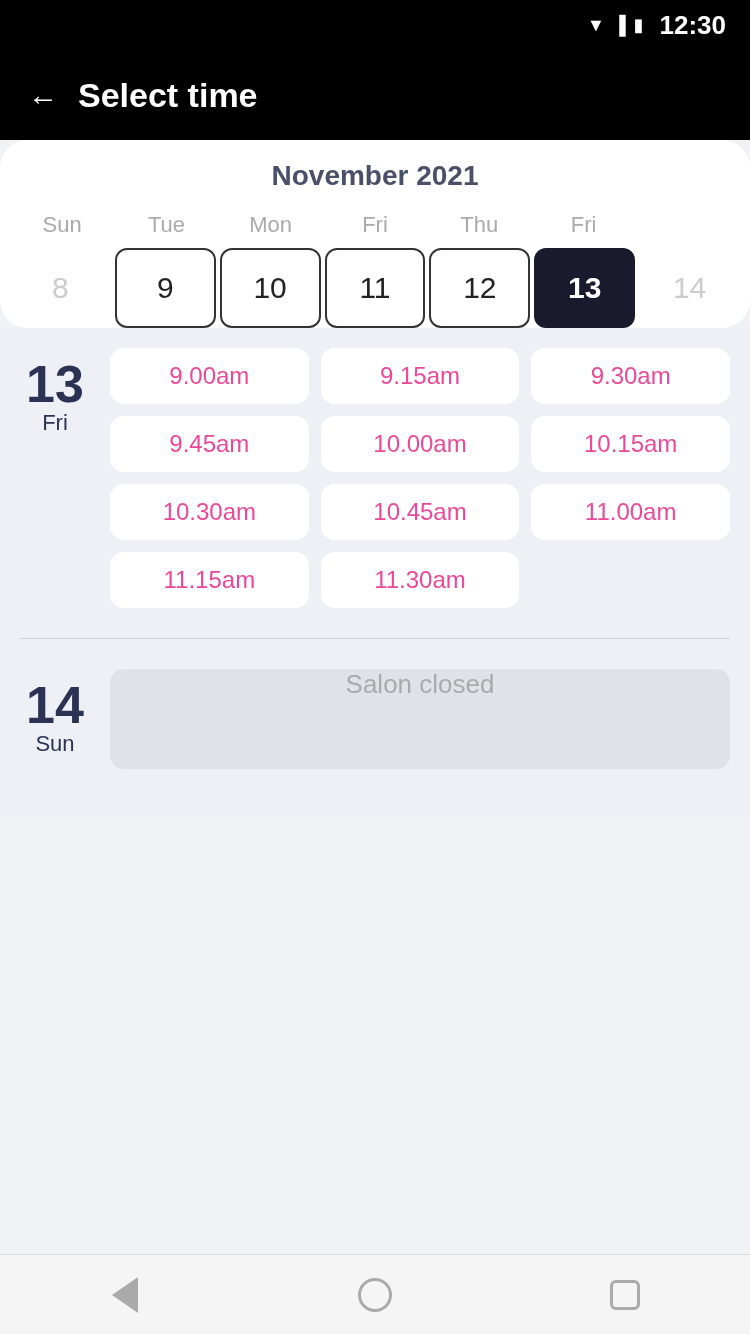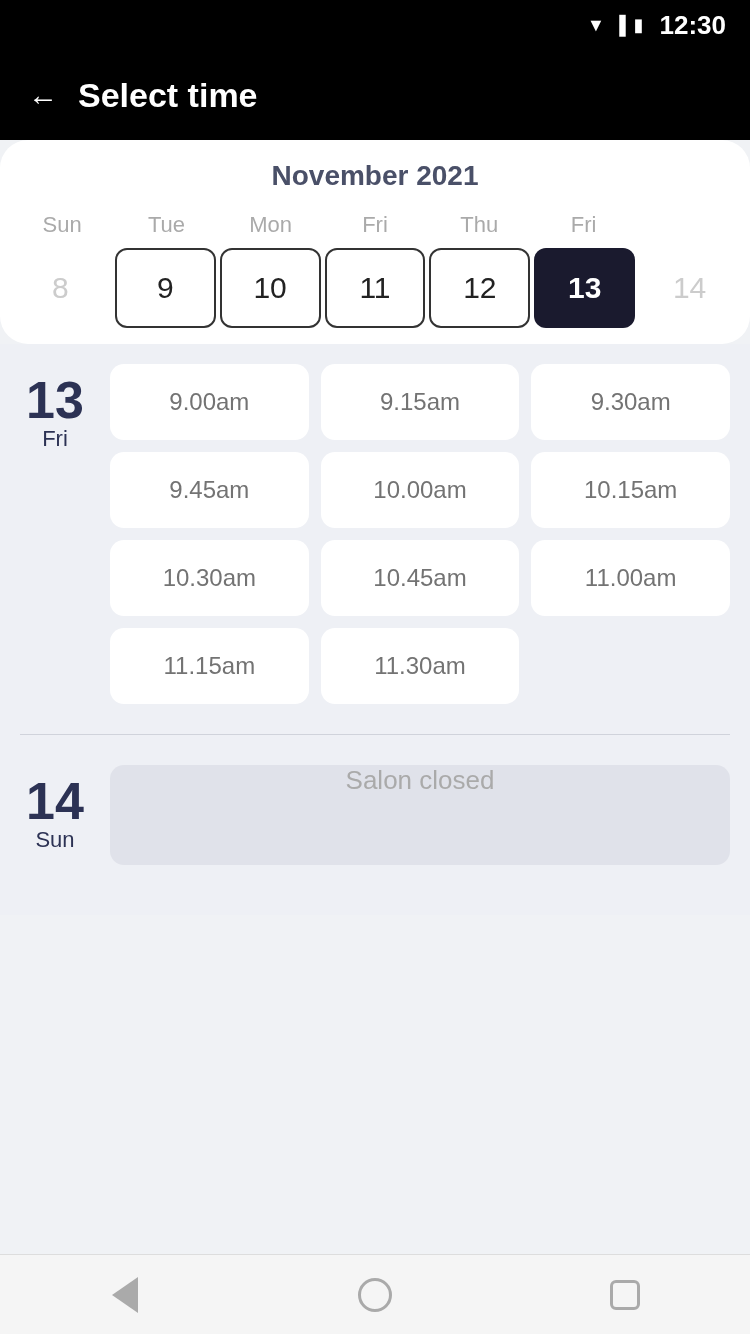--- a/index.html
+++ b/index.html
@@ -58,21 +58,21 @@
     }
     .header-title {
       color: #fff;
       font-size: 34px;
       font-weight: 700;
     }
 
     
     .calendar-section {
       background: #fff;
-      padding: 20px 0 16px 0;
+      padding: 20px 0 0 0;
       border-radius: 28px;
     }
     .calendar-month {
       text-align: center;
       font-size: 28px;
       font-weight: 600;
       color: #4a5068;
       margin-bottom: 16px;
     }
     .calendar-week-header {
@@ -166,26 +166,26 @@
     .slots-grid {
       flex: 1;
       display: grid;
       grid-template-columns: repeat(3, 1fr);
       gap: 12px;
     }
     .slot-btn {
       background: #fff;
       border: none;
       border-radius: 14px;
-      height: 76px;
+      height: 56px;
       display: flex;
       align-items: center;
       justify-content: center;
       font-size: 24px;
-      color: #737373;
+      color: #ec4899;
       cursor: pointer;
       font-weight: 400;
     }
     .salon-closed-block {
       flex: 1;
       background: #e0e2ea;
       border-radius: 14px;
       display: flex;
       align-items: flex-start;
       justify-content: center;

